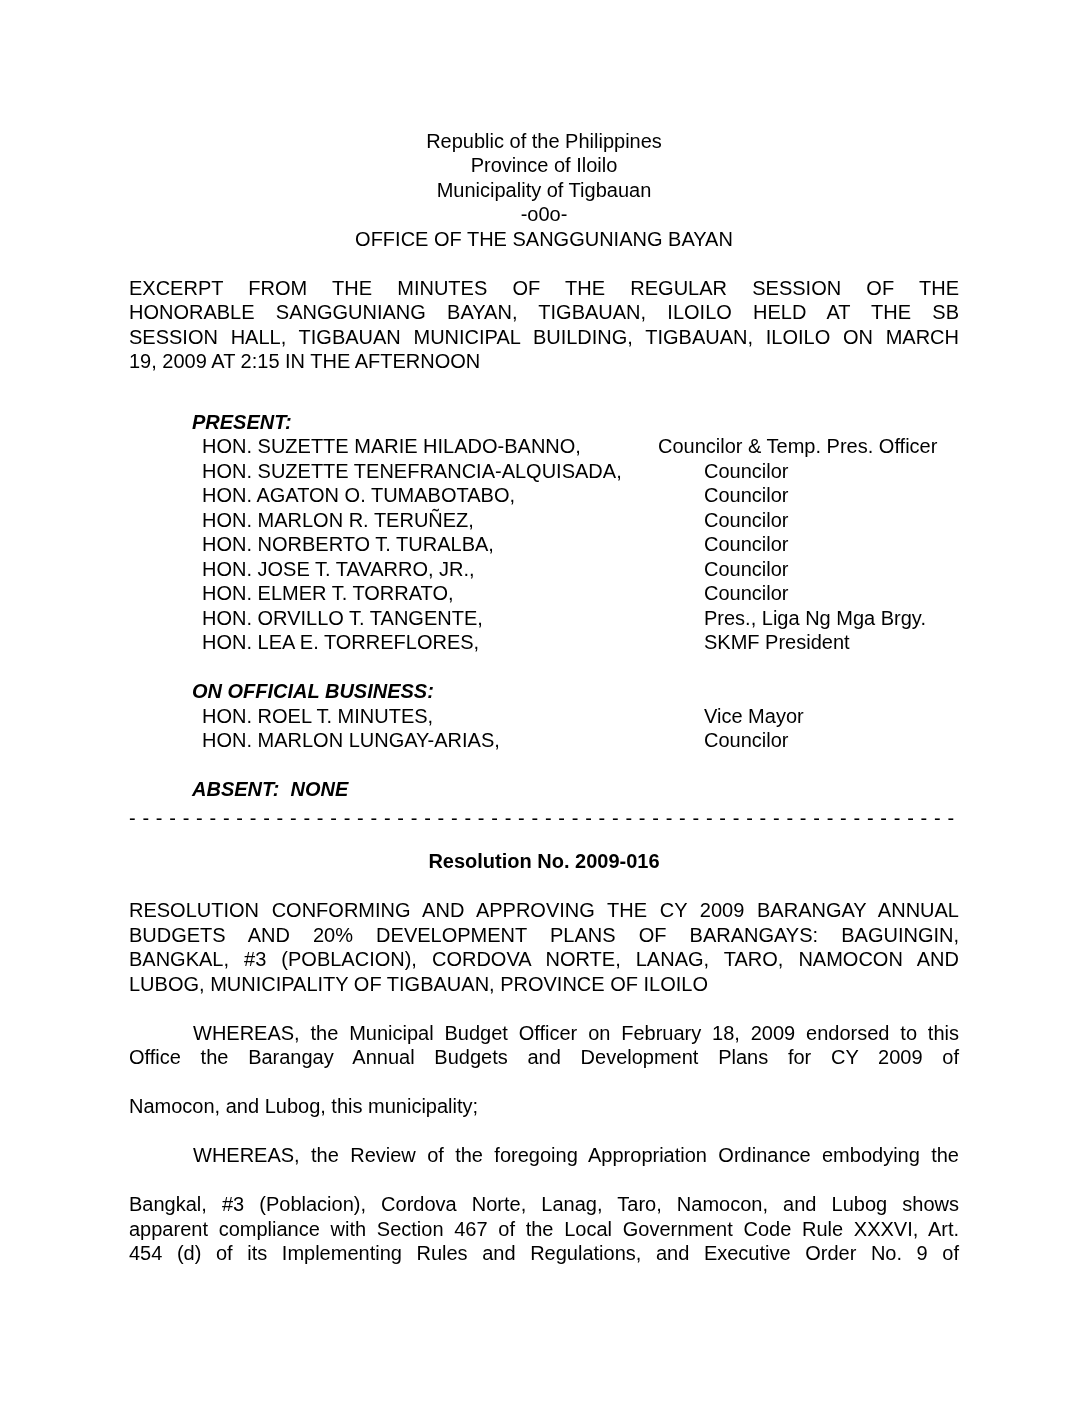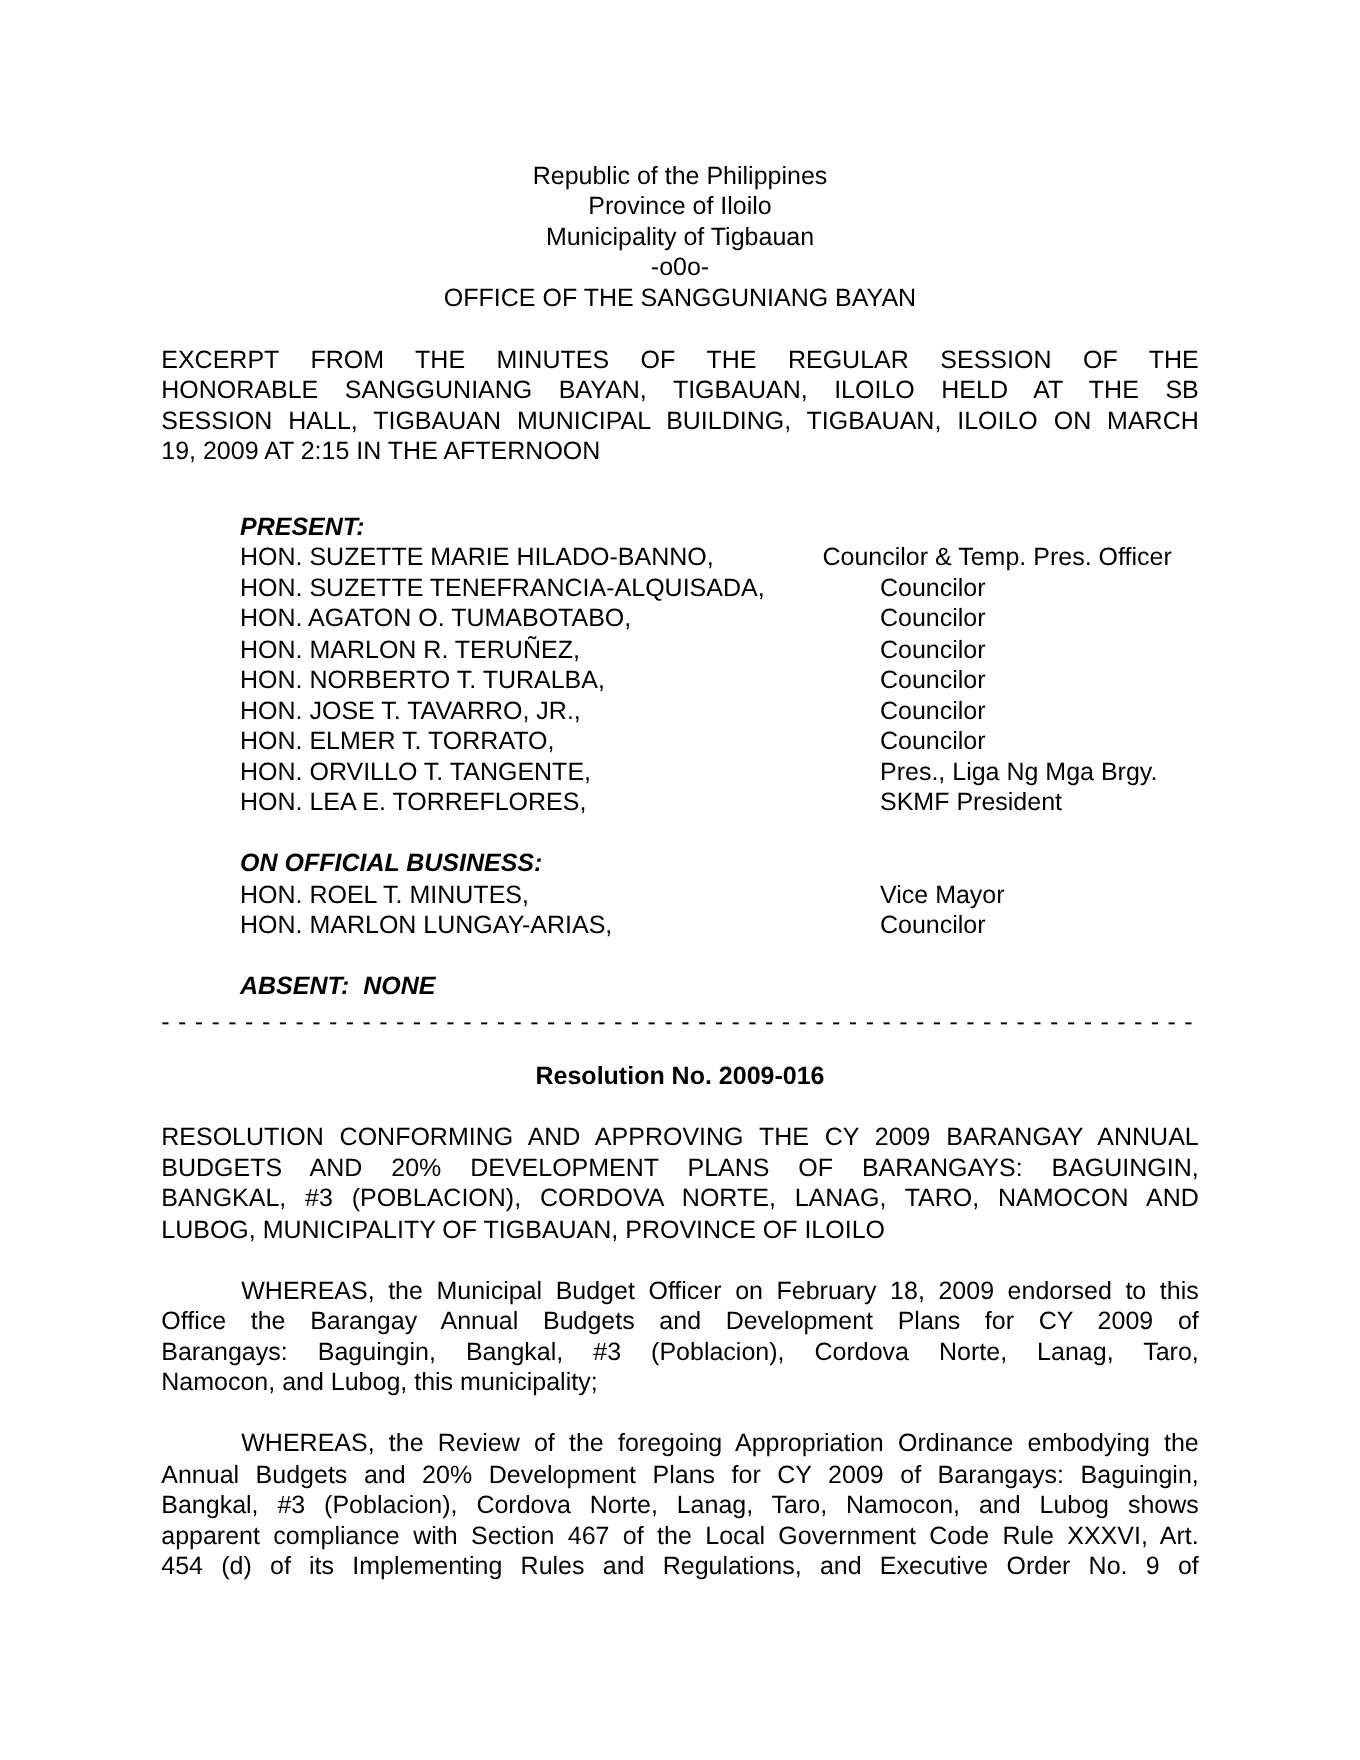--- a/index.html
+++ b/index.html
@@ -5,21 +5,21 @@
   html, body { margin: 0; padding: 0; background: #ffffff; }
   body { width: 1088px; height: 1408px; position: relative; overflow: hidden;
          font-family: "Liberation Sans", sans-serif; color: #000; }
   .page { position: absolute; left: 0; top: 0; width: 1088px; height: 1408px; }
   .line { position: absolute; font-size: 20px; line-height: 24px; white-space: pre; }
   .center { left: 0; width: 1088px; text-align: center; }
   .just { left: 129px; width: 830px; text-align: justify; text-align-last: justify; white-space: normal; }
   .last { text-align-last: left; }
   .bi { font-weight: bold; font-style: italic; }
   .b { font-weight: bold; }
-  .name { left: 192px; text-align: right; }
+  .name { left: 202px; text-align: right; }
   .role { left: 704px; }
   .dashes { position: absolute; left: 129px; width: 830px; top: 806px; font-size: 20px; line-height: 24px;
             white-space: nowrap; overflow: hidden; letter-spacing: 0.6px; }
 </style>
 </head>
 <body>
 
 <div class="page">
 
   <div class="line center" style="top:129px">Republic of the Philippines</div>
@@ -76,22 +76,20 @@
 
   <div class="line center b" style="top:849px">Resolution No. 2009-016</div>
 
   <div class="line just" style="top:898px">RESOLUTION CONFORMING AND APPROVING THE CY 2009 BARANGAY ANNUAL</div>
   <div class="line just" style="top:923px">BUDGETS AND 20% DEVELOPMENT PLANS OF BARANGAYS: BAGUINGIN,</div>
   <div class="line just" style="top:947px">BANGKAL, #3 (POBLACION), CORDOVA NORTE, LANAG, TARO, NAMOCON AND</div>
   <div class="line just last" style="top:972px">LUBOG, MUNICIPALITY OF TIGBAUAN, PROVINCE OF ILOILO</div>
 
   <div class="line just" style="top:1021px; left:193px; width:766px">WHEREAS, the Municipal Budget Officer on February 18, 2009 endorsed to this</div>
   <div class="line just" style="top:1045px">Office the Barangay Annual Budgets and Development  Plans for CY 2009 of</div>
-  <div class="line just" style="top:1070px">Barangays: Baguingin, Bangkal, #3 (Poblacion), Cordova Norte, Lanag, Taro,</div>
   <div class="line just last" style="top:1094px">Namocon, and Lubog,  this municipality;</div>
 
   <div class="line just" style="top:1143px; left:193px; width:766px">WHEREAS, the Review of the foregoing Appropriation Ordinance embodying the</div>
-  <div class="line just" style="top:1168px">Annual Budgets and  20% Development Plans for CY 2009 of Barangays: Baguingin,</div>
   <div class="line just" style="top:1192px">Bangkal, #3 (Poblacion), Cordova Norte, Lanag, Taro, Namocon, and Lubog shows</div>
   <div class="line just" style="top:1217px">apparent compliance with Section 467 of the Local Government Code Rule XXXVI, Art.</div>
   <div class="line just" style="top:1241px">454 (d) of its Implementing Rules and Regulations, and Executive Order No. 9 of</div>
 
 </div>
 
 </body></html>

